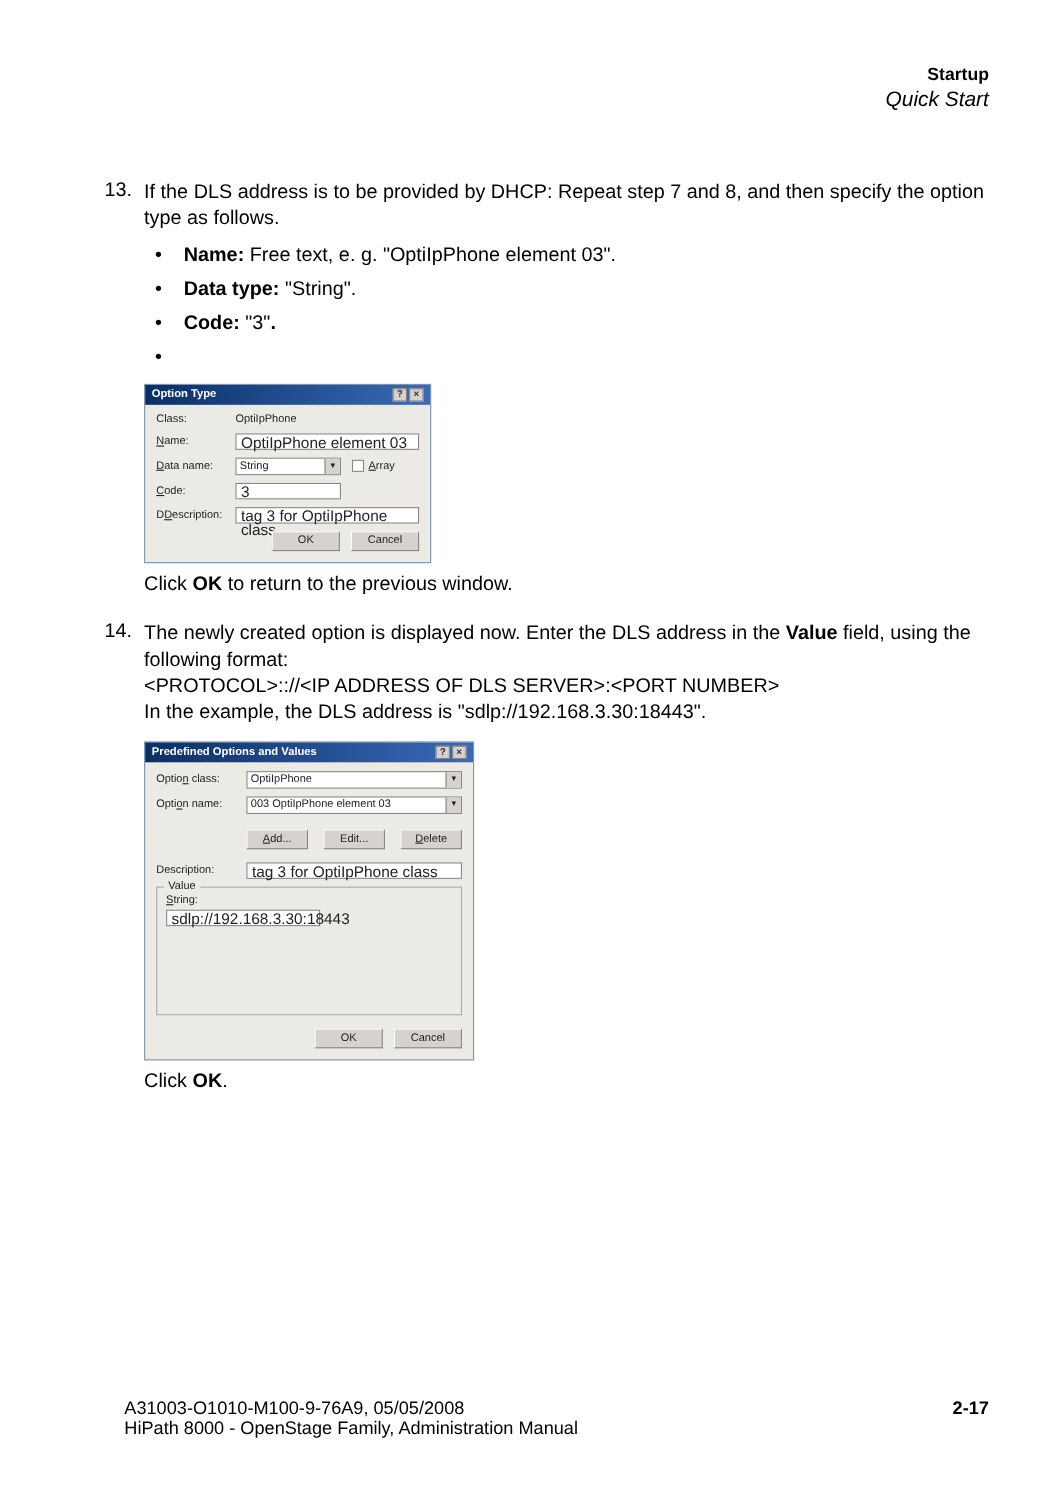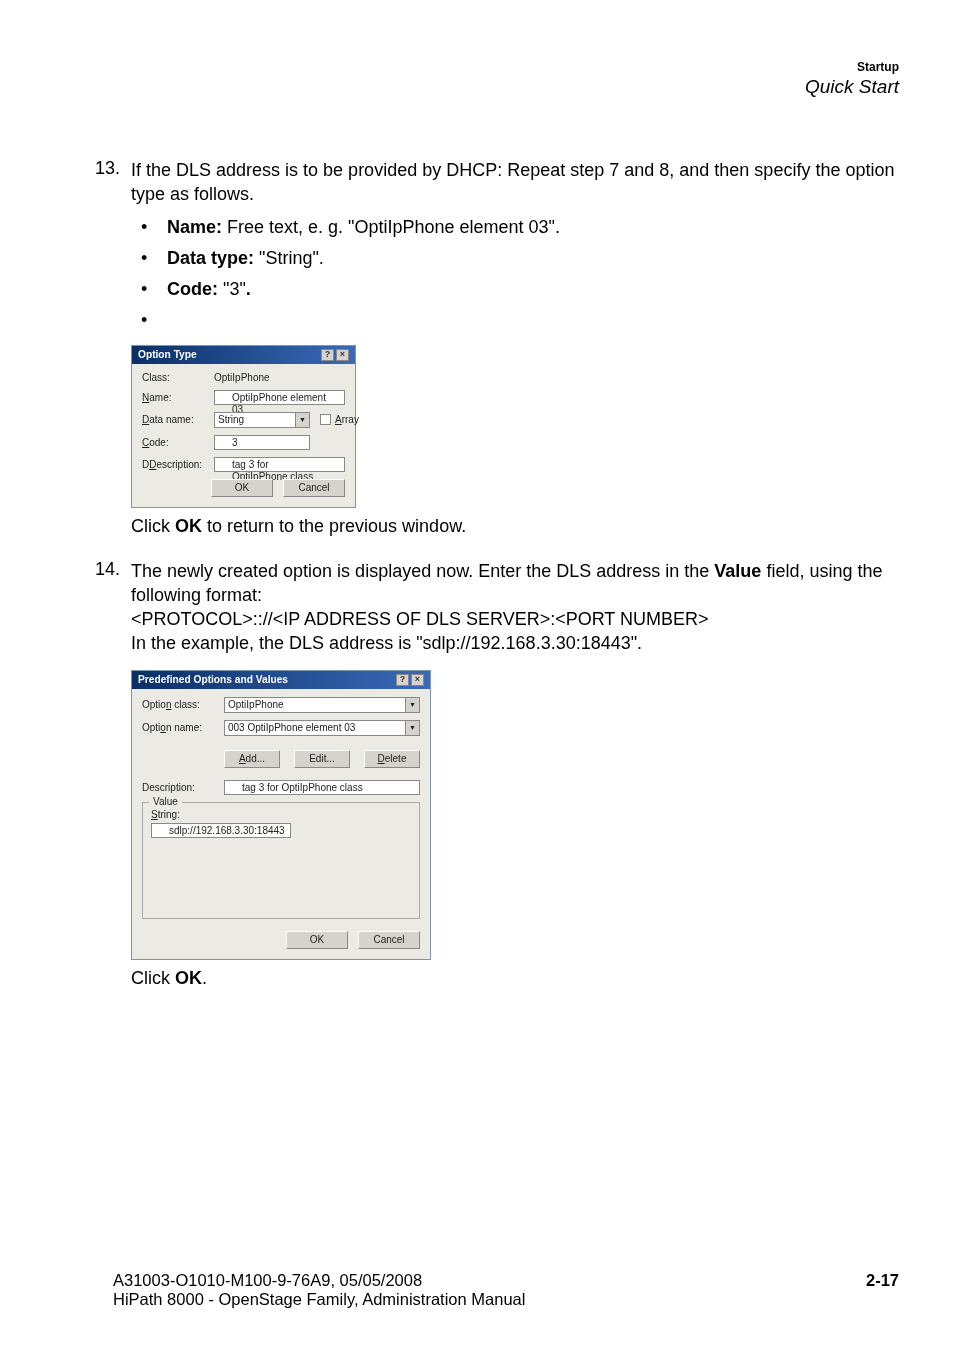--- a/index.html
+++ b/index.html
@@ -11,39 +11,39 @@
     position: relative;
     color: #000;
   }
   .page {
     padding: 60px 55px 40px 95px;
   }
   .header-right {
     text-align: right;
     margin-bottom: 60px;
   }
-  .header-title { font-weight: bold; font-size: 12px; }
+  .header-title { font-weight: bold; font-size: 16px; }
   .header-sub { font-style: italic; font-size: 19px; margin-top: 2px; }
   .step { margin-bottom: 14px; }
   .step-row { display: flex; }
   .step-num { width: 36px; flex-shrink: 0; font-size: 18px; }
   .step-body { flex: 1; font-size: 18px; line-height: 1.35; }
   .bullets { margin-top: 10px; padding-left: 46px; }
   .bullet { display: flex; margin-bottom: 10px; font-size: 18px; }
   .bmark { width: 26px; flex-shrink: 0; }
   .bold { font-weight: bold; }
   .dialog {
     margin-left: 36px;
     border: 1px solid #7a96b3;
     background: #eceae5;
     font-size: 10px;
     color: #222;
     position: relative;
   }
-  .d1 { width: 225px; }
+  .d1 { width: 261px; }
   .d2 { width: 300px; }
   .dlg-title {
     background: linear-gradient(to right, #0a2f66, #3a6ab8);
     color: #fff;
     padding: 3px 6px;
     font-weight: bold;
     font-size: 10.2px;
     display: flex;
     justify-content: space-between;
     align-items: center;
@@ -63,24 +63,24 @@
   }
   .dlg-body { padding: 8px 10px 10px 10px; }
   .frow { display: flex; align-items: center; margin-bottom: 7px; }
   .flabel { width: 72px; flex-shrink: 0; }
   .flabel2 { width: 82px; flex-shrink: 0; }
   .ul1 { text-decoration: underline; }
   .fval { flex: 1; }
   .txtbox {
     background: #fff;
     border: 1px solid #888;
-    padding: 1px 17px;
+    padding: 1px 4px;
     height: 15px;
     line-height: 12px;
-    font-size: 10px;
+    font-size: 14px;
   }
   .selbox {
     display: flex;
     align-items: stretch;
     background: #fff;
     border: 1px solid #888;
     height: 16px;
   }
   .seltext { flex: 1; padding: 1px 3px; font-size: 10px; line-height: 12px; }
   .selbtn {

